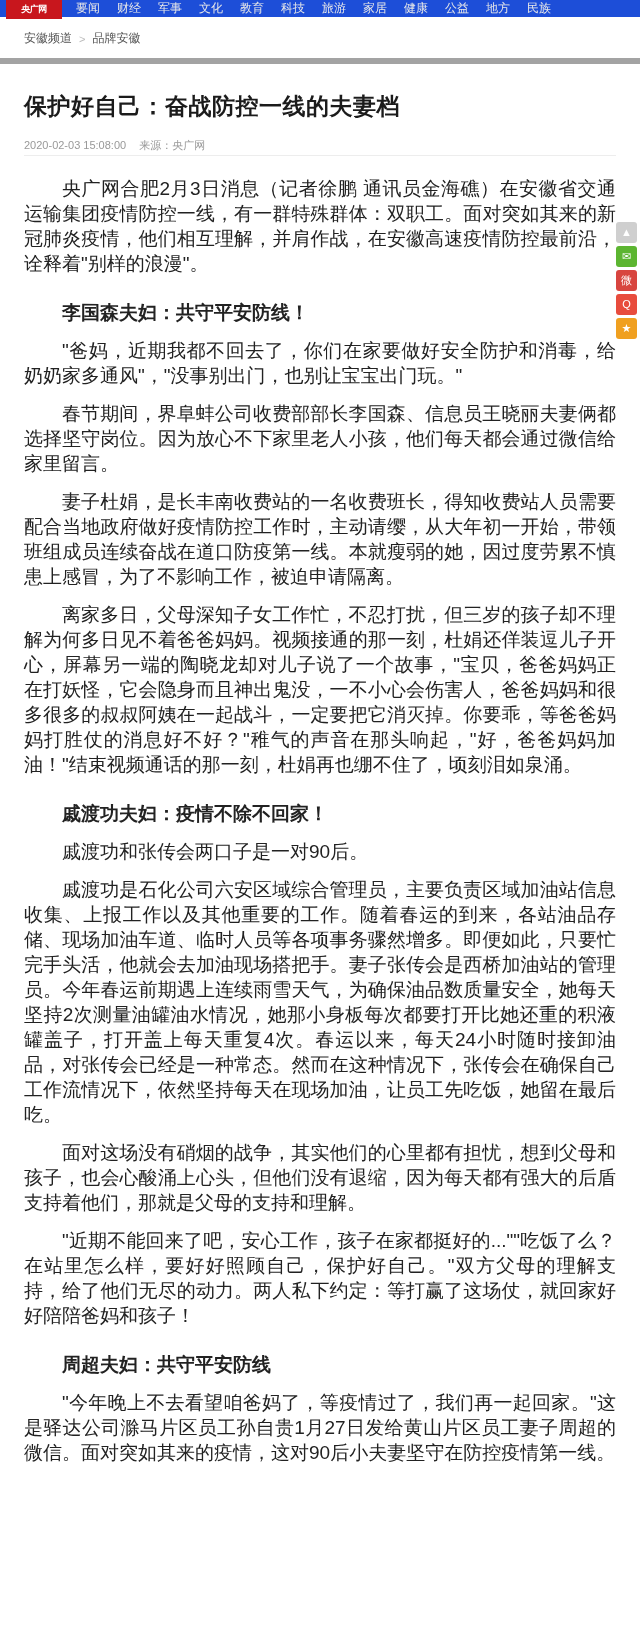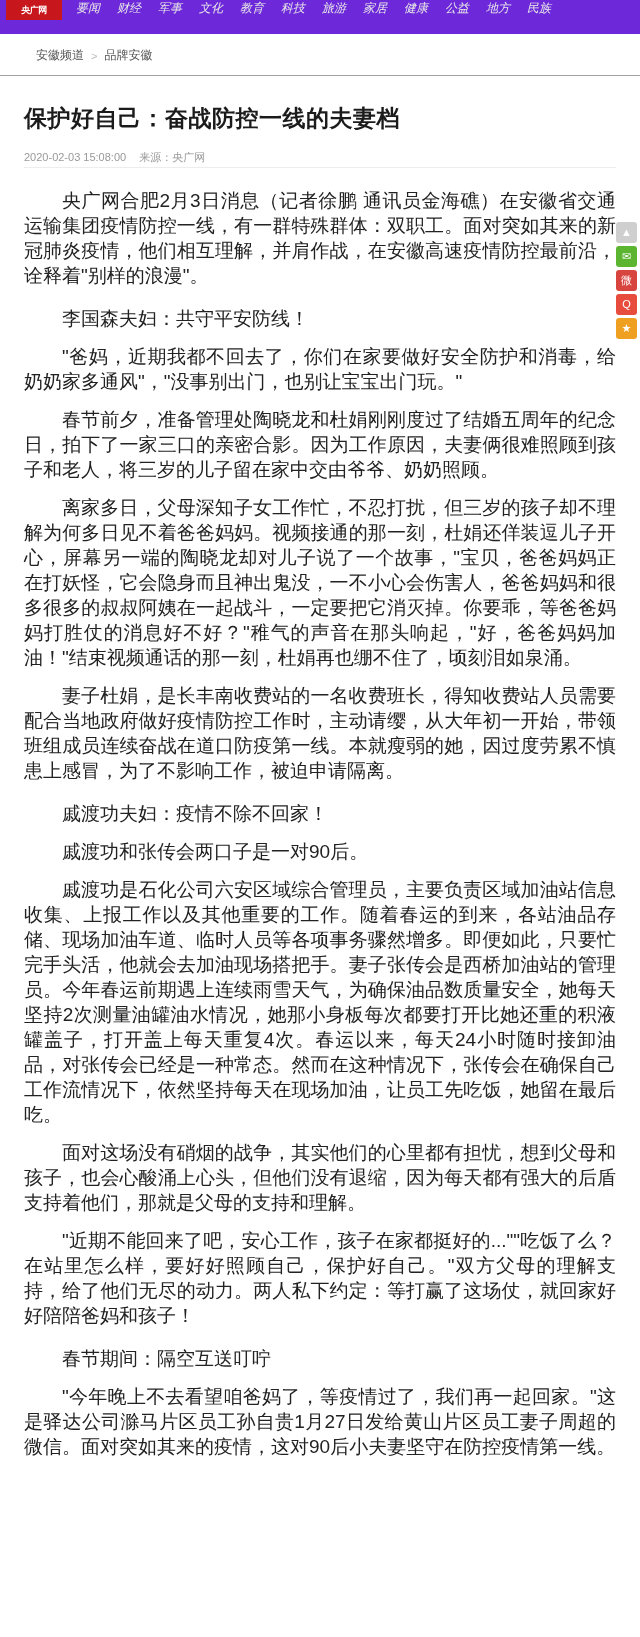--- a/index.html
+++ b/index.html
@@ -5,23 +5,24 @@
   * { box-sizing: border-box; }
   html, body { margin: 0; padding: 0; }
   body {
     width: 640px;
     background: #ffffff;
     font-family: "Liberation Sans", sans-serif;
     color: #222;
   }
   
   .topbar {
-    height: 34px;
-    background: #6d28d9;
+    height: 17px;
+    background: #1d4ed8;
     display: flex;
+    align-items: center;
     padding: 0 6px;
   }
   .logo {
     width: 56px;
     height: 20px;
     background: #c8161d;
     color: #fff;
     font-size: 9px;
     line-height: 20px;
     text-align: center;
@@ -31,26 +32,25 @@
   }
   .topnav {
     display: flex;
     gap: 17px;
   }
   .topnav a {
     color: #e8e8e8;
     font-size: 12px;
     text-decoration: none;
     white-space: nowrap;
-    font-style: italic;
   }
   
   .crumbbar {
-    border-bottom: 1px solid #a3a3a3;
-    padding: 13px 24px 11px 36px;
+    border-bottom: 6px solid #a3a3a3;
+    padding: 13px 24px 11px 24px;
     display: flex;
     align-items: center;
     gap: 7px;
     font-size: 12px;
     color: #555;
   }
   .crumbbar .sep { color: #bbb; font-size: 11px; }
   .crumbbar a { color: #555; text-decoration: none; }
   
   .wrap {
@@ -78,23 +78,23 @@
   }
   .body p {
     font-size: 19px;
     line-height: 25px;
     color: #222;
     margin: 0 0 13px 0;
     text-align: justify;
     text-indent: 2em;
   }
   .body p.sub {
-    font-weight: normal;
+    font-weight: bold;
     text-indent: 2em;
-    margin-top: 18px;
+    margin-top: 24px;
   }
   
   .share {
     position: fixed;
     right: 2px;
     top: 222px;
     width: 22px;
   }
   .share div {
     width: 21px;
@@ -147,29 +147,29 @@
     <span>2020-02-03 15:08:00</span>
     <span class="src">来源：央广网</span>
   </div>
 
   <hr class="rule">
 
   <div class="body">
     <p>央广网合肥2月3日消息（记者徐鹏 通讯员金海礁）在安徽省交通运输集团疫情防控一线，有一群特殊群体：双职工。面对突如其来的新冠肺炎疫情，他们相互理解，并肩作战，在安徽高速疫情防控最前沿，诠释着"别样的浪漫"。</p>
     <p class="sub">李国森夫妇：共守平安防线！</p>
     <p>"爸妈，近期我都不回去了，你们在家要做好安全防护和消毒，给奶奶家多通风"，"没事别出门，也别让宝宝出门玩。"</p>
-    <p>春节前夕，准备管理处陶晓龙和杜娟刚刚度过了结婚五周年的纪念日，拍下了一家三口的亲密合影。因为工作原因，夫妻俩很难照顾到孩子和老人，将三岁的儿子留在家中交由爷爷、奶奶照顾。</p>
+    <p>春节期间，界阜蚌公司收费部部长李国森、信息员王晓丽夫妻俩都选择坚守岗位。因为放心不下家里老人小孩，他们每天都会通过微信给家里留言。</p>
+    <p>妻子杜娟，是长丰南收费站的一名收费班长，得知收费站人员需要配合当地政府做好疫情防控工作时，主动请缨，从大年初一开始，带领班组成员连续奋战在道口防疫第一线。本就瘦弱的她，因过度劳累不慎患上感冒，为了不影响工作，被迫申请隔离。</p>
     <p>离家多日，父母深知子女工作忙，不忍打扰，但三岁的孩子却不理解为何多日见不着爸爸妈妈。视频接通的那一刻，杜娟还佯装逗儿子开心，屏幕另一端的陶晓龙却对儿子说了一个故事，"宝贝，爸爸妈妈正在打妖怪，它会隐身而且神出鬼没，一不小心会伤害人，爸爸妈妈和很多很多的叔叔阿姨在一起战斗，一定要把它消灭掉。你要乖，等爸爸妈妈打胜仗的消息好不好？"稚气的声音在那头响起，"好，爸爸妈妈加油！"结束视频通话的那一刻，杜娟再也绷不住了，顷刻泪如泉涌。</p>
-    <p>妻子杜娟，是长丰南收费站的一名收费班长，得知收费站人员需要配合当地政府做好疫情防控工作时，主动请缨，从大年初一开始，带领班组成员连续奋战在道口防疫第一线。本就瘦弱的她，因过度劳累不慎患上感冒，为了不影响工作，被迫申请隔离。</p>
     <p class="sub">戚渡功夫妇：疫情不除不回家！</p>
     <p>戚渡功和张传会两口子是一对90后。</p>
     <p>戚渡功是石化公司六安区域综合管理员，主要负责区域加油站信息收集、上报工作以及其他重要的工作。随着春运的到来，各站油品存储、现场加油车道、临时人员等各项事务骤然增多。即便如此，只要忙完手头活，他就会去加油现场搭把手。妻子张传会是西桥加油站的管理员。今年春运前期遇上连续雨雪天气，为确保油品数质量安全，她每天坚持2次测量油罐油水情况，她那小身板每次都要打开比她还重的积液罐盖子，打开盖上每天重复4次。春运以来，每天24小时随时接卸油品，对张传会已经是一种常态。然而在这种情况下，张传会在确保自己工作流情况下，依然坚持每天在现场加油，让员工先吃饭，她留在最后吃。</p>
     <p>面对这场没有硝烟的战争，其实他们的心里都有担忧，想到父母和孩子，也会心酸涌上心头，但他们没有退缩，因为每天都有强大的后盾支持着他们，那就是父母的支持和理解。</p>
     <p>"近期不能回来了吧，安心工作，孩子在家都挺好的...""吃饭了么？在站里怎么样，要好好照顾自己，保护好自己。"双方父母的理解支持，给了他们无尽的动力。两人私下约定：等打赢了这场仗，就回家好好陪陪爸妈和孩子！</p>
-    <p class="sub">春节期间：隔空互送叮咛</p>
+    <p class="sub">周超夫妇：共守平安防线</p>
     <p>"今年晚上不去看望咱爸妈了，等疫情过了，我们再一起回家。"这是驿达公司滁马片区员工孙自贵1月27日发给黄山片区员工妻子周超的微信。面对突如其来的疫情，这对90后小夫妻坚守在防控疫情第一线。</p>
 
   </div>
 
 </div>
 
 <div class="share">
   <div class="s-top">▲</div>
   <div class="s-wx">✉</div>
   <div class="s-wb">微</div>

